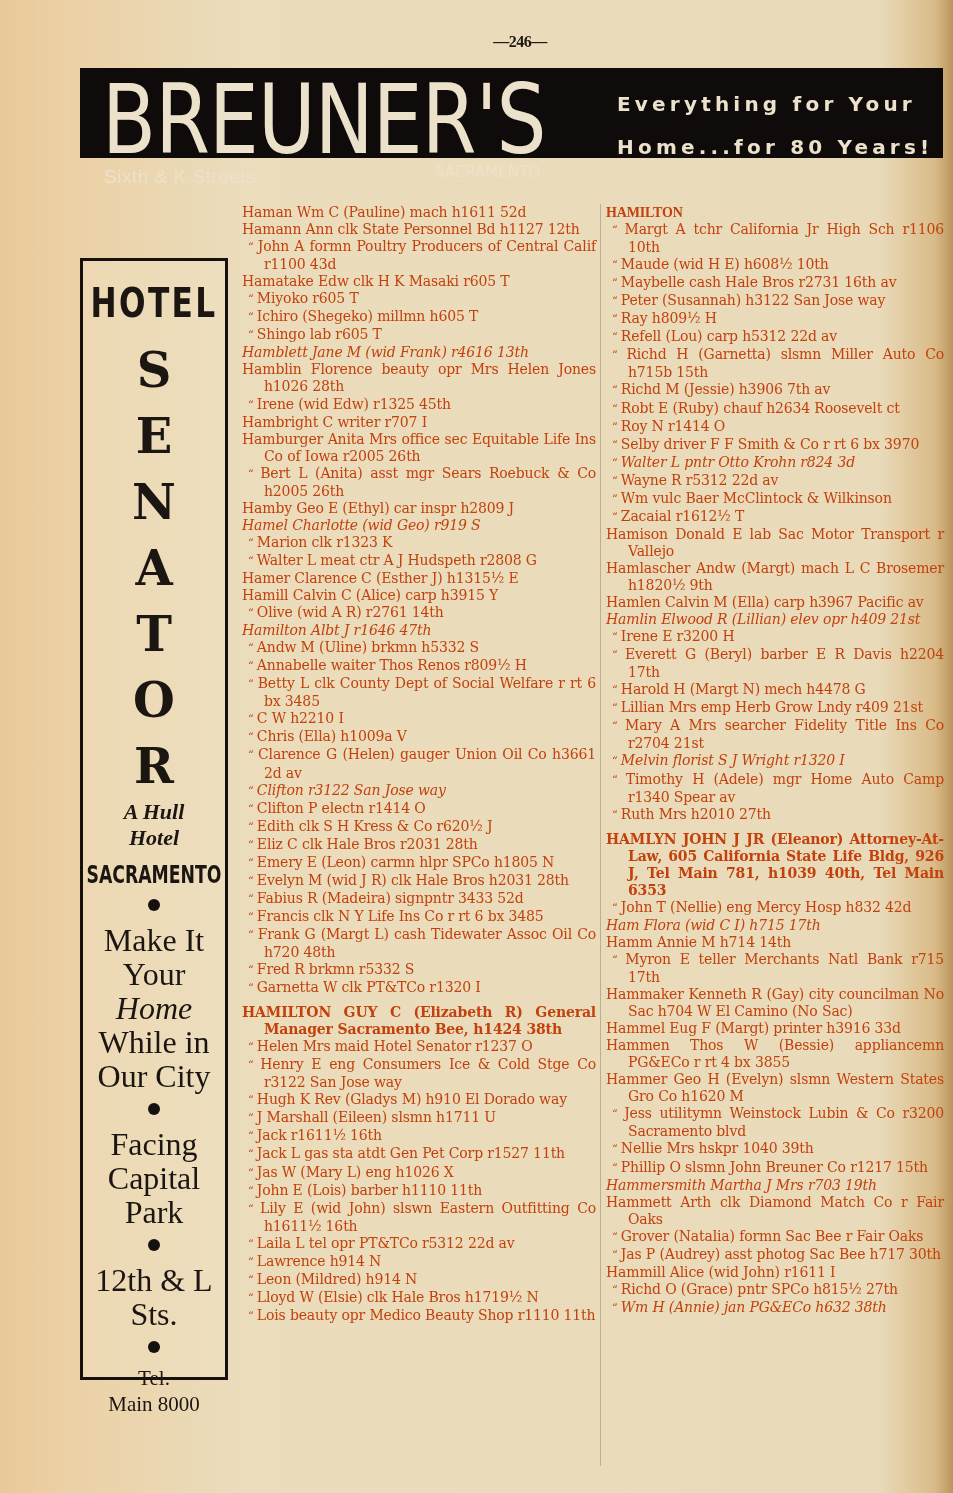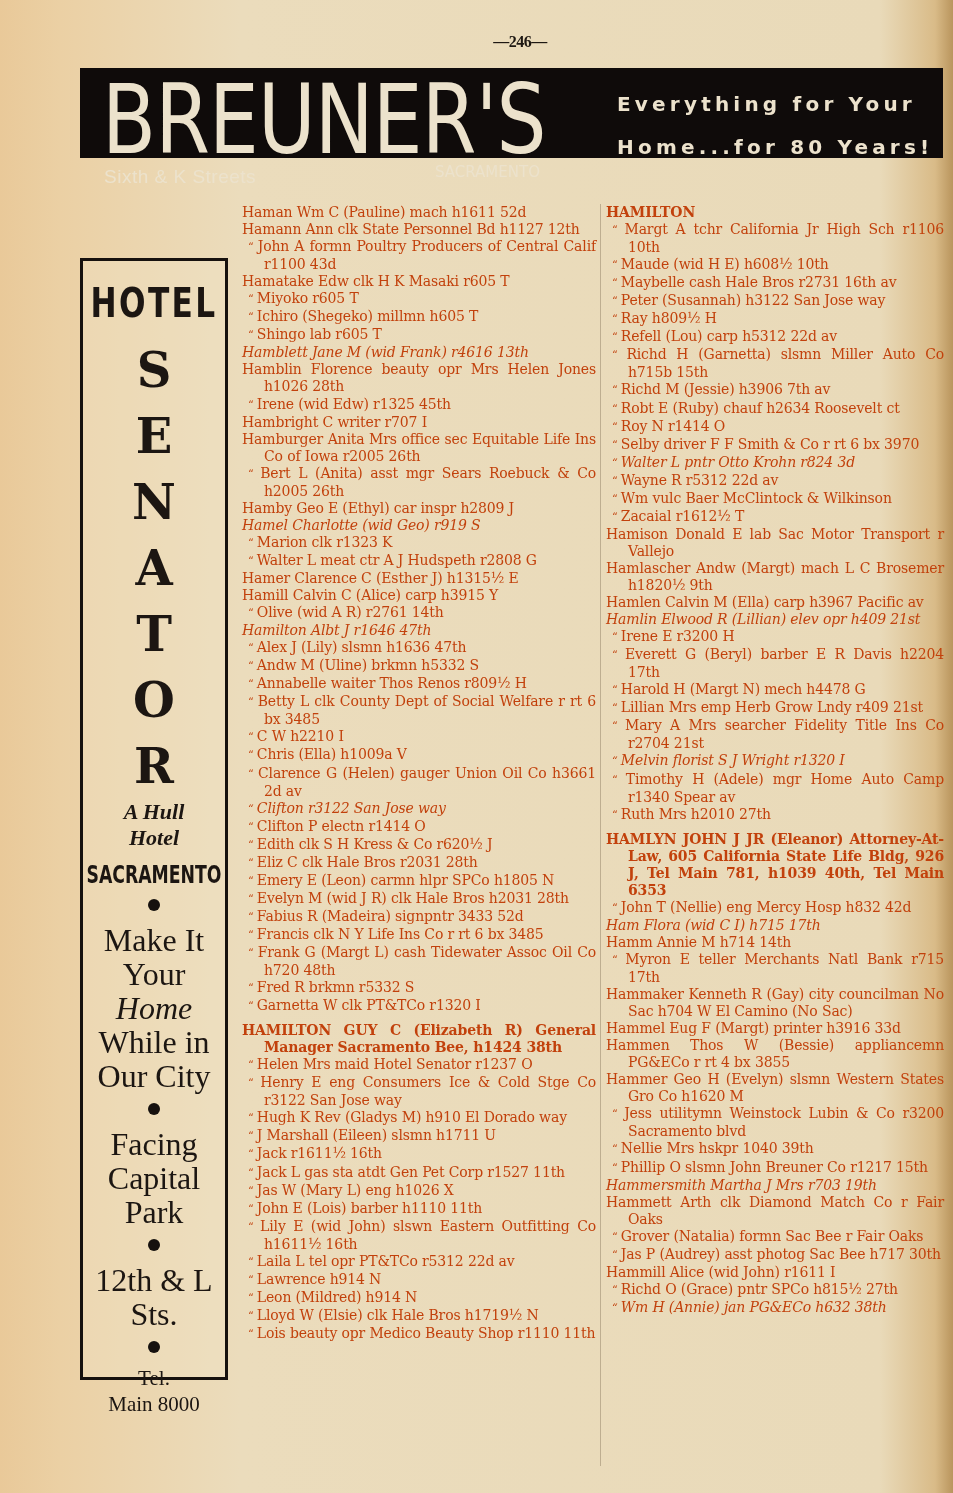--- a/index.html
+++ b/index.html
@@ -98,21 +98,21 @@
   .col-right { left: 606px; width: 338px; }
   .entry {
     padding-left: 22px; text-indent: -22px;
     text-align: justify; letter-spacing: -0.15px;
     white-space: normal;
   }
   .entry.sub { padding-left: 22px; text-indent: -16px; }
   .entry.sub::before { content: "\201C\00a0"; font-size: 11px; }
   .entry.bold { font-weight: bold; margin-top: 7px; }
   .entry.italic { font-style: italic; }
-  .entry.heading { font-weight: bold; }
+  .entry.heading { font-weight: bold; font-family: Liberation Serif, serif; }
   .col-divider {
     position: absolute; left: 600px; top: 204px; width: 1px; height: 1262px;
     background: rgba(60,40,20,0.25);
   }
 </style>
 </head>
 <body>
 
 <div class="page-bg"></div>
 
@@ -181,21 +181,20 @@
     <div class="entry">Hamburger Anita Mrs office sec Equitable Life Ins Co of Iowa r2005 26th</div>
     <div class="entry sub">Bert L (Anita) asst mgr Sears Roebuck &amp; Co h2005 26th</div>
     <div class="entry">Hamby Geo E (Ethyl) car inspr h2809 J</div>
     <div class="entry italic">Hamel Charlotte (wid Geo) r919 S</div>
     <div class="entry sub">Marion clk r1323 K</div>
     <div class="entry sub">Walter L meat ctr A J Hudspeth r2808 G</div>
     <div class="entry">Hamer Clarence C (Esther J) h1315½ E</div>
     <div class="entry">Hamill Calvin C (Alice) carp h3915 Y</div>
     <div class="entry sub">Olive (wid A R) r2761 14th</div>
     <div class="entry italic">Hamilton Albt J r1646 47th</div>
-    <div class="entry sub">Alex J (Lily) slsmn h1636 47th</div>
     <div class="entry sub">Andw M (Uline) brkmn h5332 S</div>
     <div class="entry sub">Annabelle waiter Thos Renos r809½ H</div>
     <div class="entry sub">Betty L clk County Dept of Social Welfare r rt 6 bx 3485</div>
     <div class="entry sub">C W h2210 I</div>
     <div class="entry sub">Chris (Ella) h1009a V</div>
     <div class="entry sub">Clarence G (Helen) gauger Union Oil Co h3661 2d av</div>
     <div class="entry sub italic">Clifton r3122 San Jose way</div>
     <div class="entry sub">Clifton P electn r1414 O</div>
     <div class="entry sub">Edith clk S H Kress &amp; Co r620½ J</div>
     <div class="entry sub">Eliz C clk Hale Bros r2031 28th</div>

